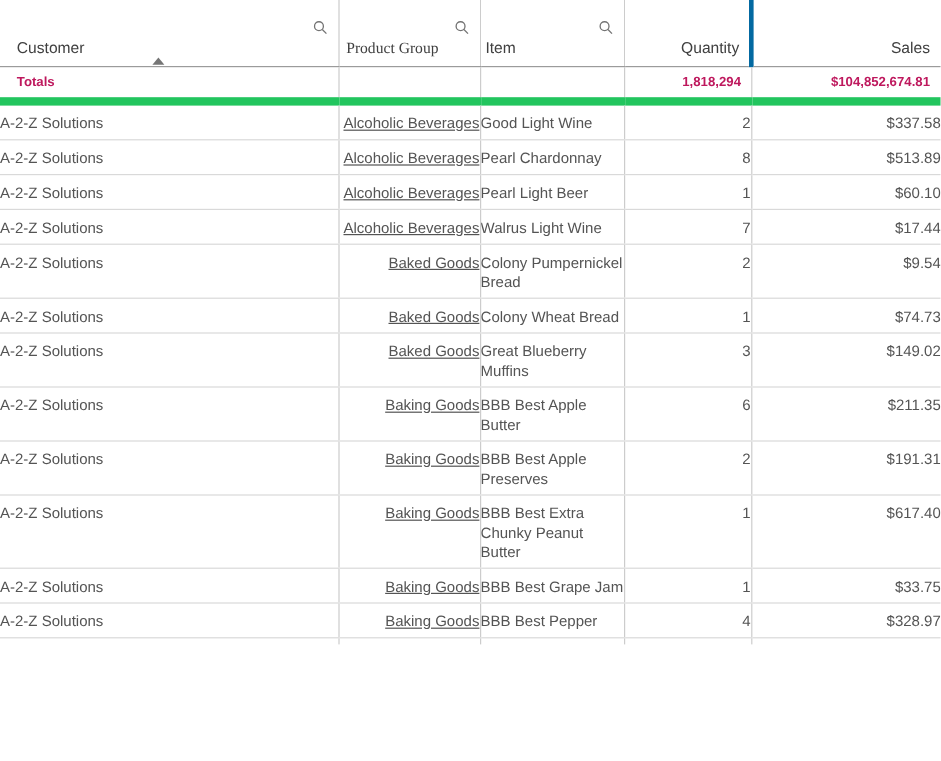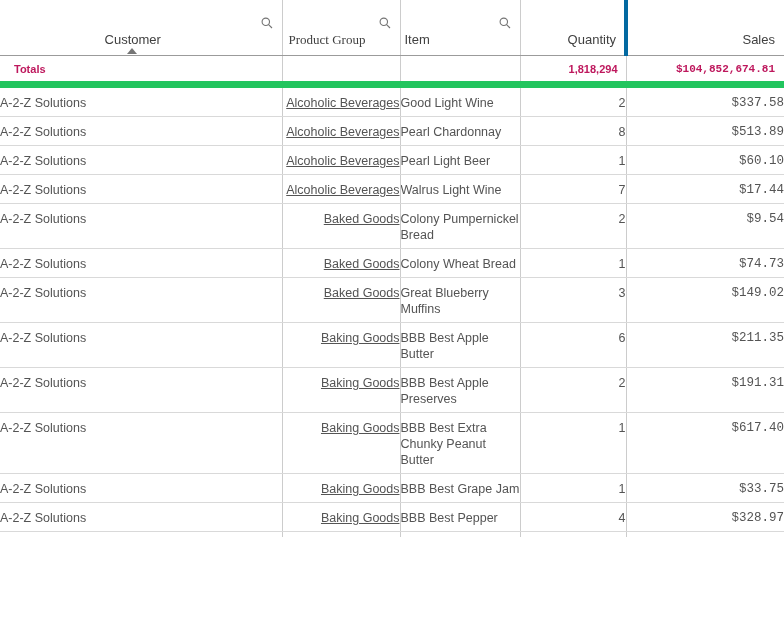--- a/index.html
+++ b/index.html
@@ -29,21 +29,21 @@
     vertical-align: bottom;
     font-weight: normal;
     font-size: 13px;
     color: #404040;
     padding: 0 0 8px 0;
     border-bottom: 1px solid #9b9b9b;
     background: #fff;
     white-space: normal;
     line-height: 15px;
   }
-  th.col-customer   { padding-left: 14px; padding-right: 30px; text-align: center; }
+  th.col-customer   { padding-left: 14px; padding-right: 30px; text-align: left; }
   th.col-group      { padding-left: 6px;  padding-right: 26px; text-align: left; border-left: 1px solid #cccccc; font-family: Liberation Serif, serif; }
   th.col-item       { padding-left: 4px;  padding-right: 26px; text-align: left; border-left: 1px solid #cccccc; }
   th.col-quantity   { padding-right: 8px; text-align: right;   border-left: 1px solid #cccccc; }
   th.col-sales      { padding-right: 9px; text-align: right;   border-left: 4px solid #0369a1; }
   .search-icon {
     position: absolute;
     top: 17px;
     right: 9px;
     width: 12px;
     height: 12px;
@@ -81,21 +81,21 @@
     line-height: 16px;
     padding: 7px 0 5px 0;
     border-bottom: 1px solid #d9d9d9;
     background: #fff;
     overflow: hidden;
   }
   td.c-customer { padding-left: 14px; padding-right: 8px; text-align: left; }
   td.c-group    { padding-left: 6px;  padding-right: 14px; text-align: right; border-left: 1px solid #cccccc; text-decoration: underline; }
   td.c-item     { padding-left: 6px;  padding-right: 12px; text-align: left; border-left: 1px solid #cccccc; }
   td.c-quantity { padding-right: 8px; text-align: right; border-left: 1px solid #cccccc; margin-top: 24px; }
-  td.c-sales    { padding-right: 9px; text-align: right; border-left: 1px solid #cccccc; font-family: Liberation Mono, monospace; }
+  td.c-sales    { padding-right: 9px; text-align: right; border-left: 1px solid #cccccc; }
   tbody.partial td {
     height: 5px;
     padding: 0;
     border-bottom: none;
   }
 </style>
 </head>
 <body>
 
 <div class="table-wrap">

